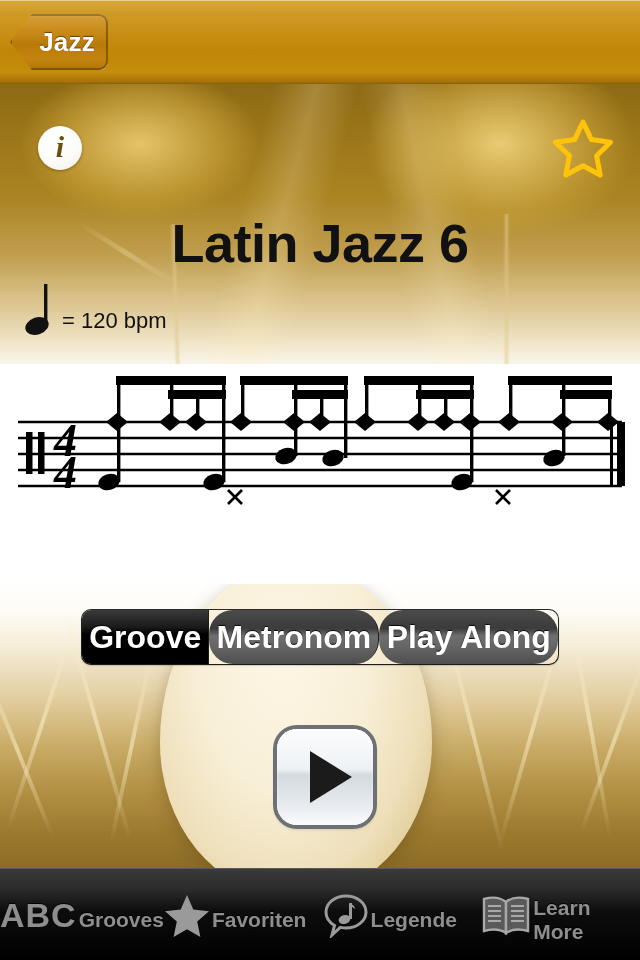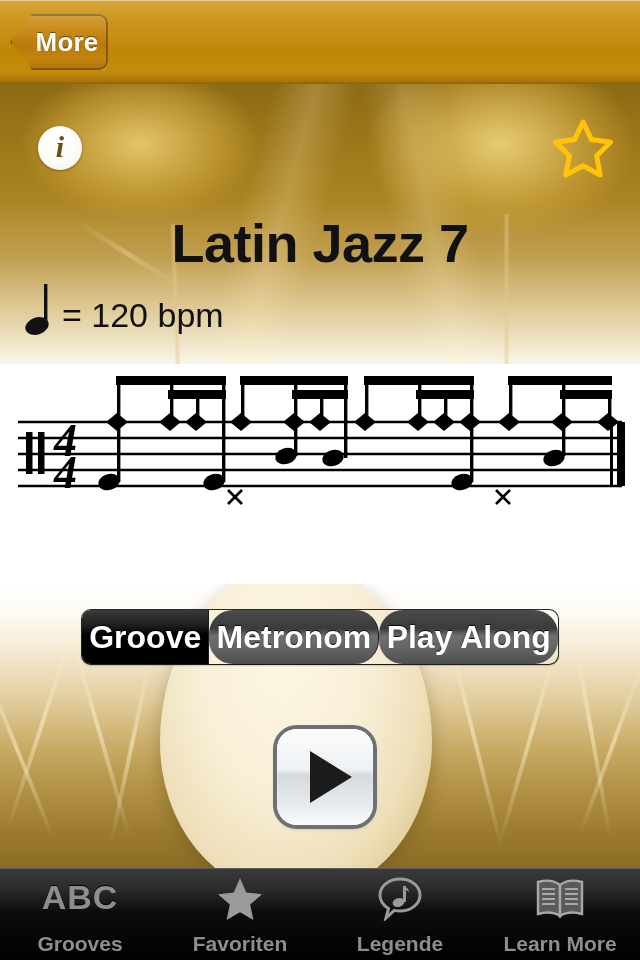--- a/index.html
+++ b/index.html
@@ -149,21 +149,21 @@
     position: absolute; left: 0; top: 212px; width: 640px;
     text-align: center;
     font-size: 54px; font-weight: bold; color: #111;
     letter-spacing: -.5px;
   }
   #tempo {
     position: absolute; left: 24px; top: 282px;
     display: flex; align-items: flex-end; gap: 8px;
   }
   #tempo .bpm-text {
-    font-size: 34px; color: #111; line-height: 1;
+    font-size: 22px; color: #111; line-height: 1;
     position: relative; top: -6px;
   }
 
   
   #notation {
     position: absolute; left: 0; top: 360px; width: 640px; height: 150px;
   }
 
   
   #segmented {
@@ -215,22 +215,22 @@
   #tabbar {
     position: absolute; left: 0; top: 868px;
     width: 640px; height: 92px;
     background: linear-gradient(to bottom, #3a3a3a 0%, #2b2b2b 22%, #0d0d0d 46%, #000 100%);
     display: flex;
     border-top: 1px solid #5a5a5a;
   }
   .tab {
     flex: 1 1 0;
     position: relative;
-    display: flex; flex-direction: column;
-    align-items: center; justify-content: center;
+    display: flex; flex-direction: row;
+    align-items: center; 
     cursor: pointer;
     gap: 2px;
   }
   .tab .hl {
     position: absolute; left: 8px; top: 4px; right: 8px; bottom: 4px;
     border-radius: 8px;
     background: linear-gradient(to bottom, #555 0%, #3f3f3f 40%, #262626 52%, #1a1a1a 100%);
     display: none;
   }
   .tab.selected .hl { display: block; }
@@ -252,21 +252,21 @@
 </style>
 </head>
 <body>
 
 <div id="screen">
 
   <div id="navbar">
     <div id="back-button">
       <div class="shape"></div>
       <div class="edge"></div>
-      <div class="label">More</div>
+      <div class="label">Jazz</div>
     </div>
   </div>
 
   <div id="bg-photo">
     <div class="bg-top">
       <div class="stand s1"></div>
       <div class="stand s2"></div>
       <div class="stand s3"></div>
     </div>
     <div class="bg-mid"></div>
@@ -286,21 +286,21 @@
   <div id="info-button">
     <span class="glyph">i</span>
   </div>
 
   <div id="fav-star">
     <svg viewBox="0 0 62 60" width="62" height="60" aria-hidden="true">
       <polygon points="31,4 39.4,21.6 58.5,24.2 44.6,37.7 48.2,57 31,47.7 13.8,57 17.4,37.7 3.5,24.2 22.6,21.6" fill="none" stroke="#ffc40a" stroke-width="5" stroke-linejoin="round"></polygon>
     </svg>
   </div>
 
-  <div id="title">Latin Jazz 7</div>
+  <div id="title">Latin Jazz 6</div>
 
   <div id="tempo">
     <svg width="30" height="56" viewBox="0 0 30 56" aria-hidden="true">
       <rect x="20" y="2" width="3.4" height="40" fill="#111"></rect>
       <ellipse cx="13" cy="44" rx="12" ry="8.6" fill="#111" transform="rotate(-20 13 44)"></ellipse>
     </svg>
     <span class="bpm-text">= 120 bpm</span>
   </div>
 
   <div id="notation">

